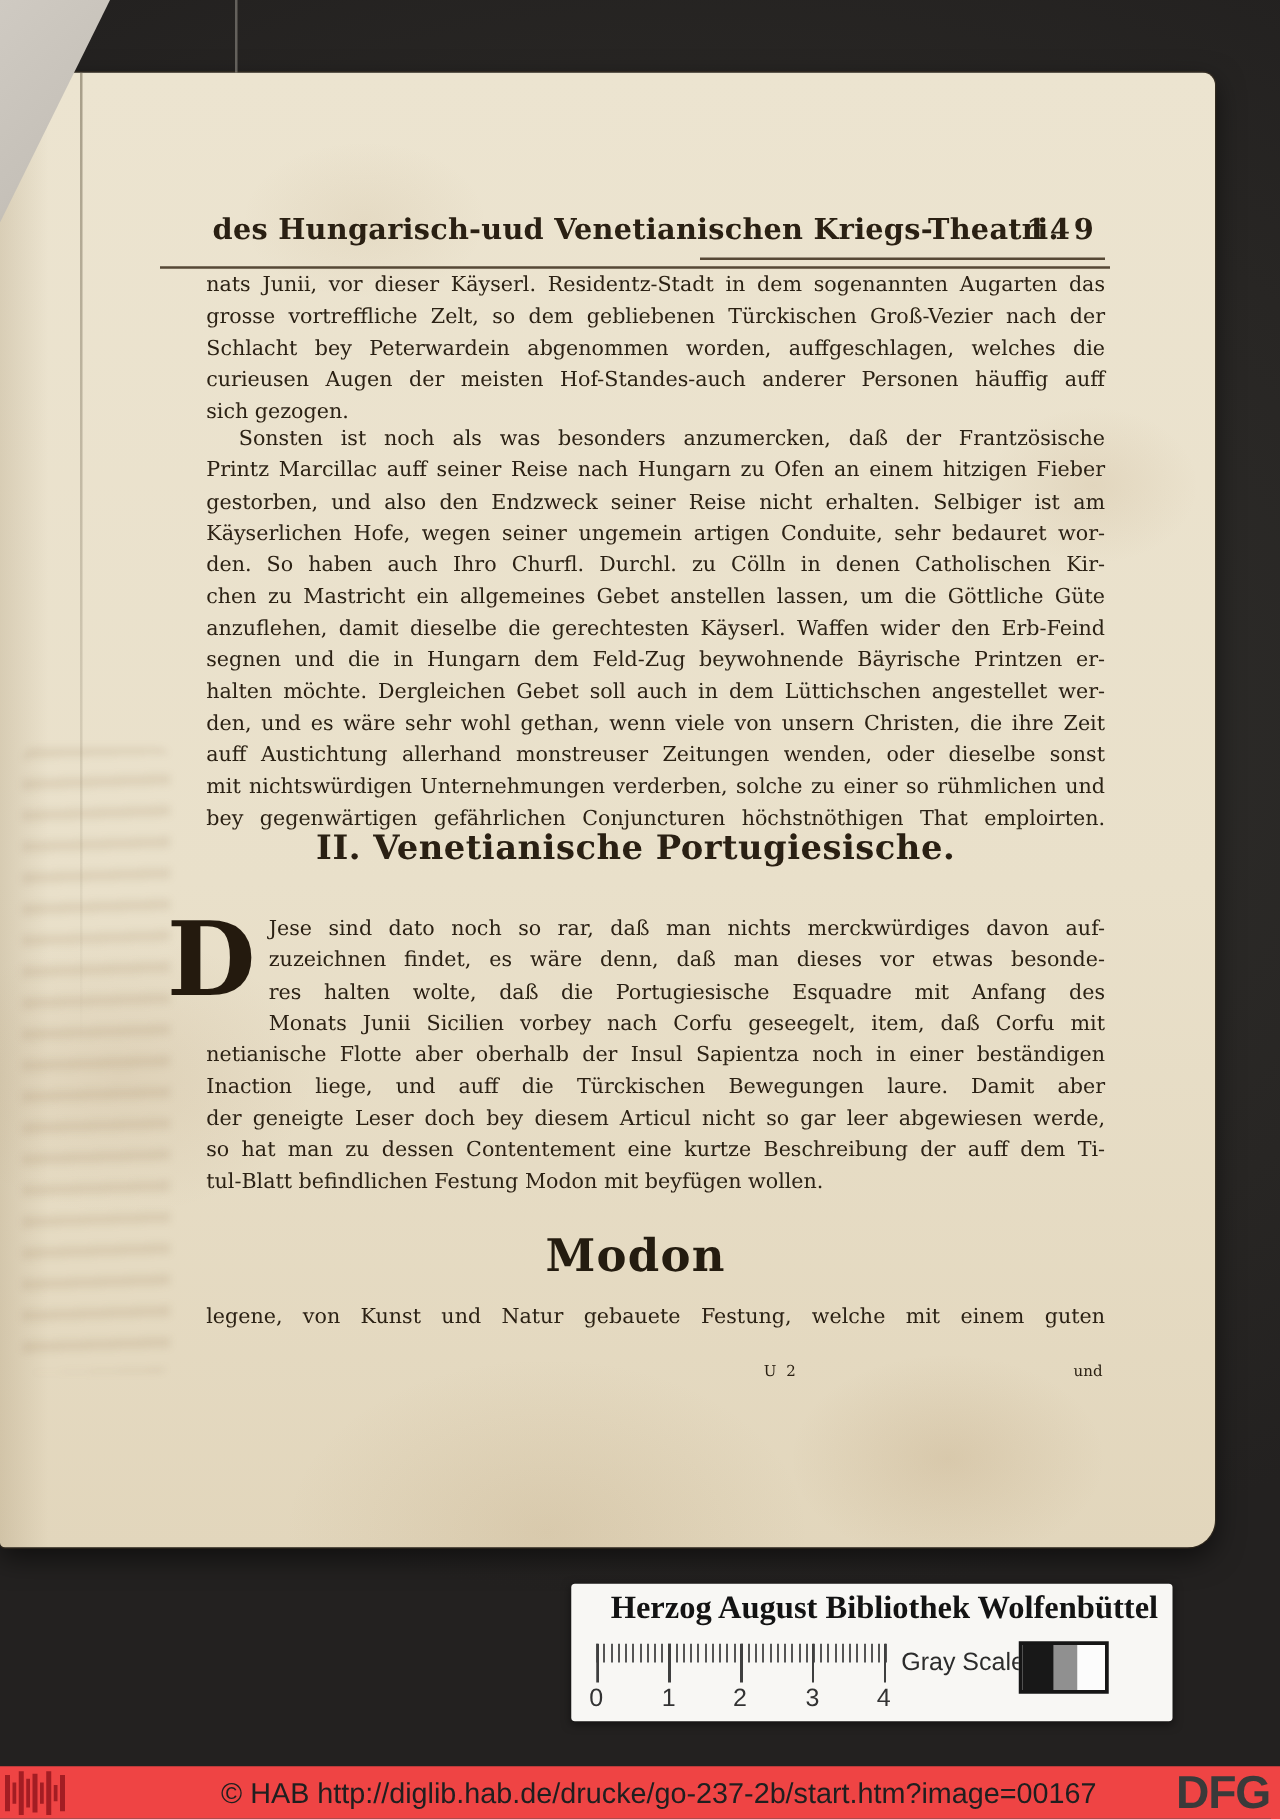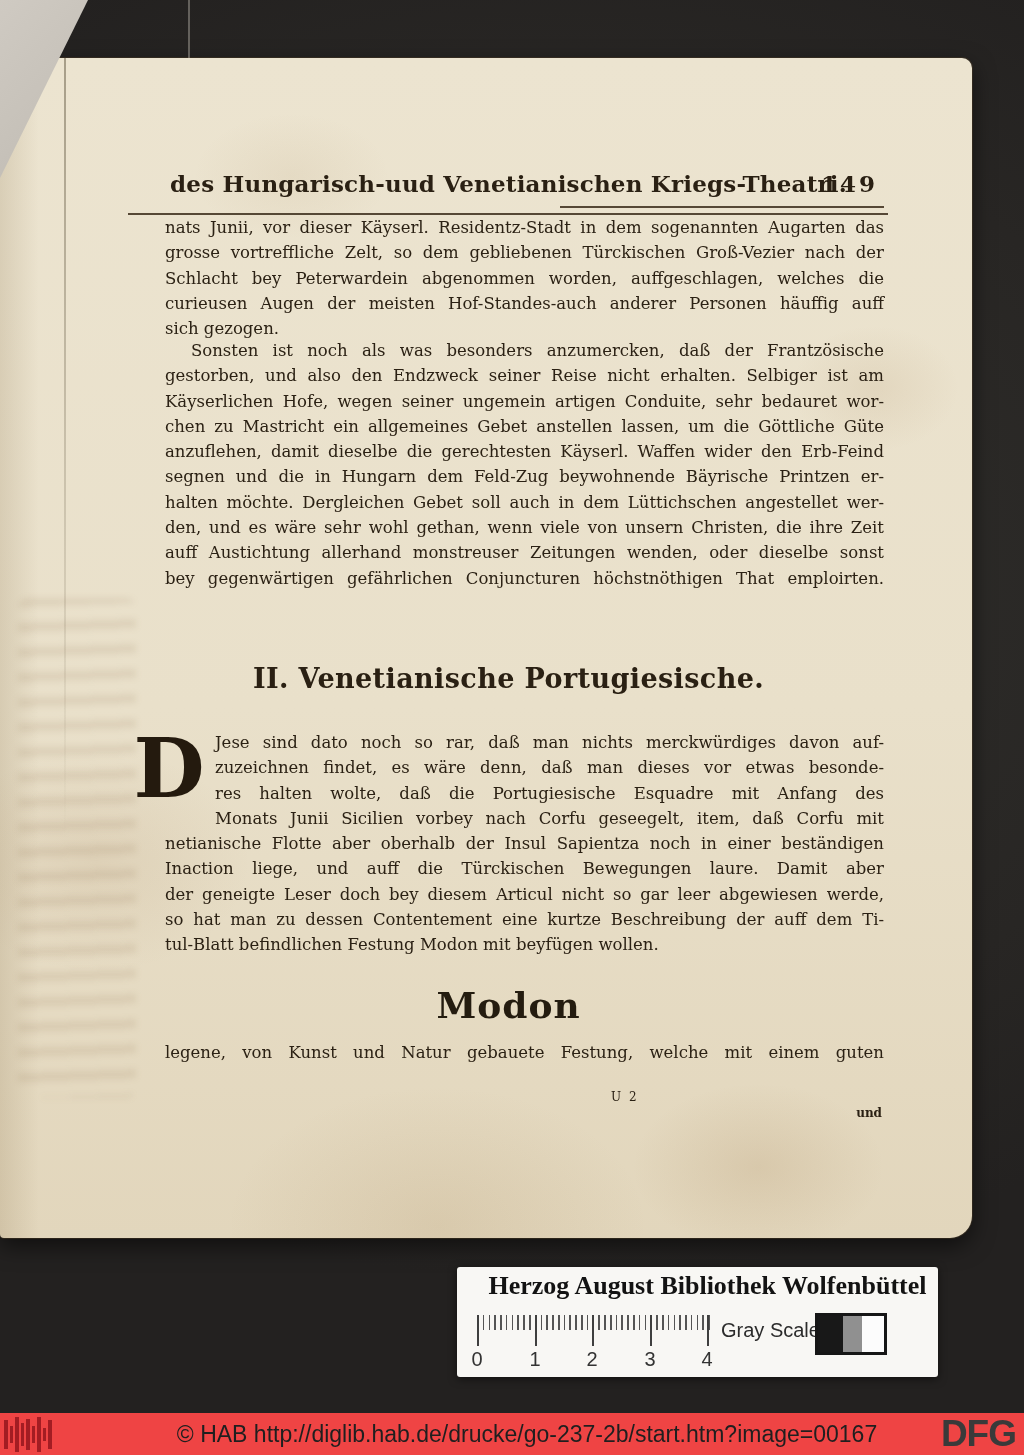--- a/index.html
+++ b/index.html
@@ -48,21 +48,21 @@
   .ln.indent{text-indent:26px;}
   .p1{top:157px;} .p2{top:280px;} .p3{top:672px;}
   .p4{top:982px;} .p4 .ln{line-height:26px;}
 
   .sec-head{top:605px;text-align:center;font-size:27px;font-weight:bold;letter-spacing:.4px;}
   .dropcap{float:left;width:72px;height:76px;margin:2px 10px 0 0;
     font-size:82px;line-height:72px;font-weight:bold;text-align:center;color:#241a0e;}
   .modon-head{top:926px;text-align:center;font-size:36px;font-weight:600;letter-spacing:1px;color:#241c10;}
   .sigrow{top:1032px;height:24px;font-size:12px;}
   .sig{position:absolute;left:478px;top:0;letter-spacing:2px;}
-  .catch{position:absolute;right:2px;top:16px;font-weight:bold;}
+  .catch{position:absolute;right:2px;top:0;font-weight:normal;}
 
   
   .card{position:absolute;left:457px;top:1267px;width:481px;height:110px;background:#f8f7f4;
     border-radius:3px;box-shadow:0 2px 8px rgba(0,0,0,.5);}
   .card-title{position:absolute;left:0;right:0;top:4px;text-align:center;
     font-family:"Liberation Serif", serif;font-weight:bold;font-size:26px;color:#131313;padding-left:20px;}
   .ruler{position:absolute;left:20px;top:48px;width:240px;height:56px;}
   .ticks-minor{position:absolute;left:0;top:0;width:234px;height:15px;
     background:repeating-linear-gradient(90deg,#555 0 1.6px,transparent 1.6px 5.78px);}
   .ticks-major{position:absolute;left:0;top:0;width:234px;height:31px;
@@ -114,28 +114,31 @@
   <div class="tb p1">
     <div class="ln">nats Junii, vor dieser Käyserl. Residentz-Stadt in dem sogenannten Augarten das</div>
     <div class="ln">grosse vortreffliche Zelt, so dem gebliebenen Türckischen Groß-Vezier nach der</div>
     <div class="ln">Schlacht bey Peterwardein abgenommen worden, auffgeschlagen, welches die</div>
     <div class="ln">curieusen Augen der meisten Hof-Standes-auch anderer Personen häuffig auff</div>
     <div class="ln short">sich gezogen.</div>
   </div>
 
   <div class="tb p2">
     <div class="ln indent">Sonsten ist noch als was besonders anzumercken, daß der Frantzösische</div>
+    <div class="ln">Printz Marcillac auff seiner Reise nach Hungarn zu Ofen an einem hitzigen Fieber</div>
     <div class="ln">gestorben, und also den Endzweck seiner Reise nicht erhalten. Selbiger ist am</div>
     <div class="ln">Käyserlichen Hofe, wegen seiner ungemein artigen Conduite, sehr bedauret wor-</div>
+    <div class="ln">den. So haben auch Ihro Churfl. Durchl. zu Cölln in denen Catholischen Kir-</div>
     <div class="ln">chen zu Mastricht ein allgemeines Gebet anstellen lassen, um die Göttliche Güte</div>
     <div class="ln">anzuflehen, damit dieselbe die gerechtesten Käyserl. Waffen wider den Erb-Feind</div>
     <div class="ln">segnen und die in Hungarn dem Feld-Zug beywohnende Bäyrische Printzen er-</div>
     <div class="ln">halten möchte. Dergleichen Gebet soll auch in dem Lüttichschen angestellet wer-</div>
     <div class="ln">den, und es wäre sehr wohl gethan, wenn viele von unsern Christen, die ihre Zeit</div>
     <div class="ln">auff Austichtung allerhand monstreuser Zeitungen wenden, oder dieselbe sonst</div>
+    <div class="ln">mit nichtswürdigen Unternehmungen verderben, solche zu einer so rühmlichen und</div>
     <div class="ln">bey gegenwärtigen gefährlichen Conjuncturen höchstnöthigen That emploirten.</div>
   </div>
 
   <div class="tb sec-head">II. Venetianische Portugiesische.</div>
 
   <div class="tb p3">
     <div class="dropcap">D</div>
     <div class="ln">Jese sind dato noch so rar, daß man nichts merckwürdiges davon auf-</div>
     <div class="ln">zuzeichnen findet, es wäre denn, daß man dieses vor etwas besonde-</div>
     <div class="ln">res halten wolte, daß die Portugiesische Esquadre mit Anfang des</div>

